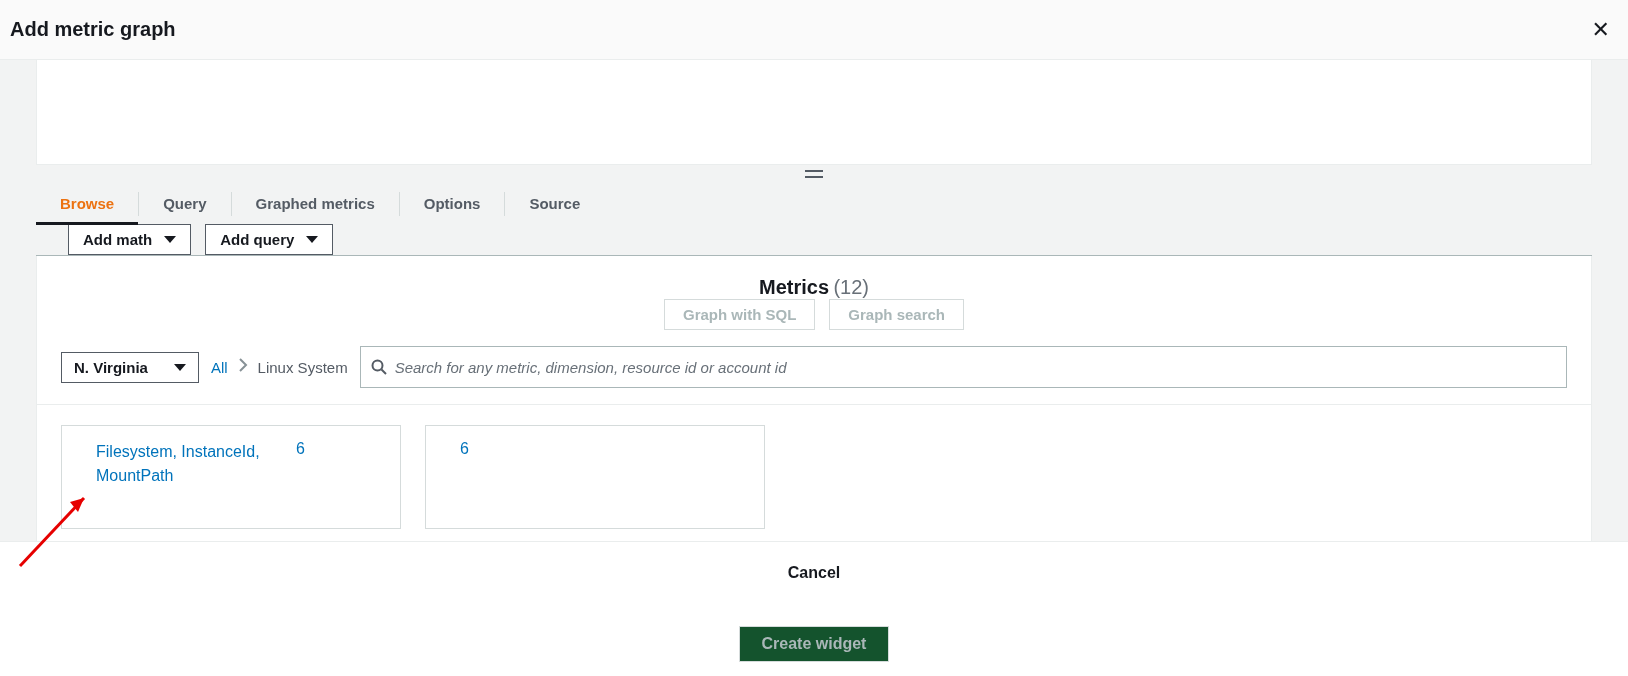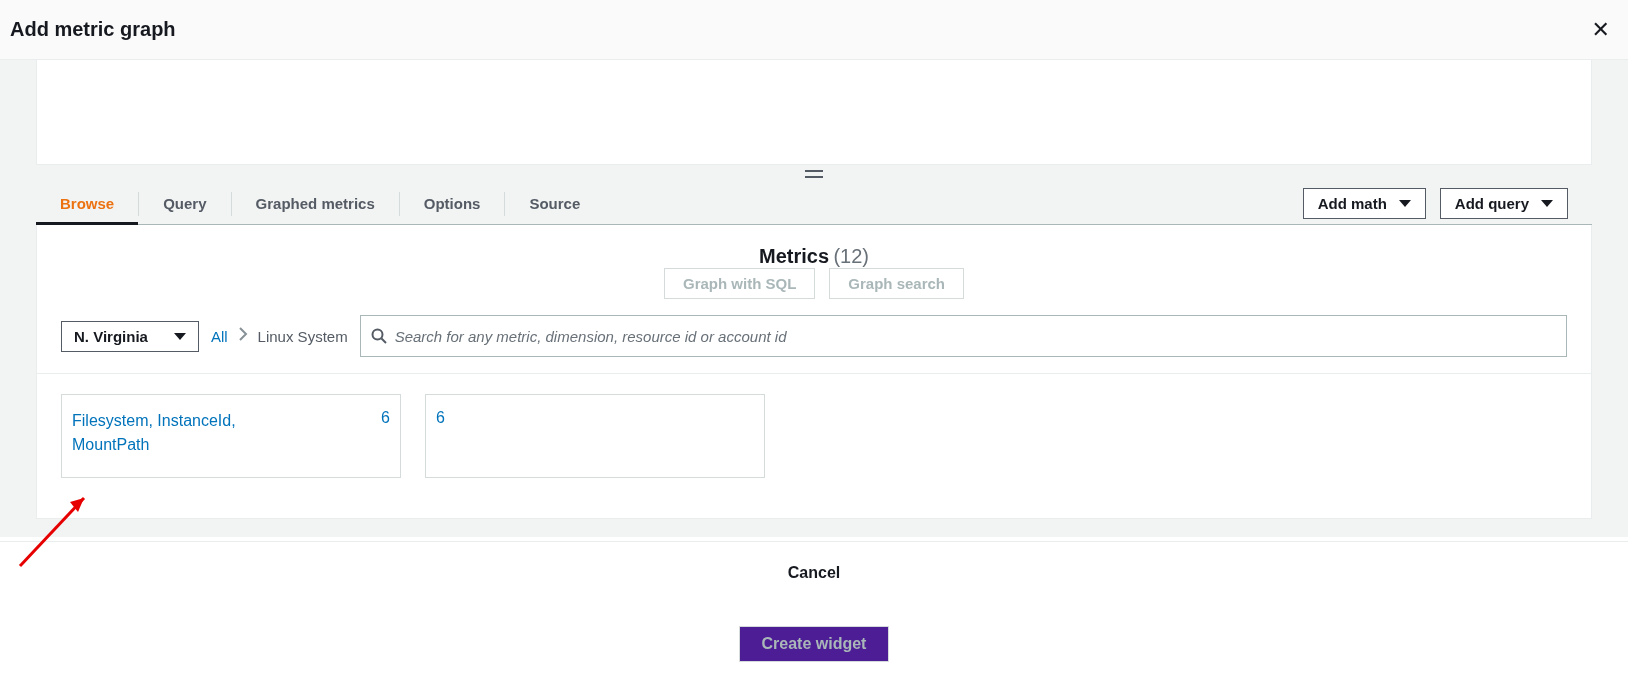--- a/index.html
+++ b/index.html
@@ -37,24 +37,24 @@
     cursor: ns-resize;
   }
   .drag-lines {
     width: 18px; height: 8px;
     display: flex; flex-direction: column; justify-content: space-between;
   }
   .drag-lines div { height: 2px; background: #545b64; }
 
   .tabs-row {
     display: flex;
-    align-items: center;
     justify-content: space-between;
     border-bottom: 1px solid #aab7b8;
     padding-right: 24px;
+    flex-direction: column;
   }
   .tabs-left { display: flex; align-items: center; }
   .tab {
     padding: 12px 24px;
     font-size: 15px;
     font-weight: 700;
     color: #545b64;
     cursor: pointer;
     position: relative;
   }
@@ -111,38 +111,38 @@
   .search-box input {
     flex:1; border:none; outline:none; font-size:15px; font-style:italic; color:#555;
     background:transparent;
   }
   .search-box input::placeholder { color:#687078; font-style:italic; }
 
   .panel-divider { height:1px; background:#eaeded; }
 
   .cards-row { display:flex; gap:24px; padding:20px 24px 40px 24px; }
   .metric-card {
-    width:340px; height:84px; border:1px solid #d5dbdb; background:#ffffff;
-    padding:14px 10px; display:flex; justify-content:space-between; cursor:pointer;
+    width:340px; height:104px; border:1px solid #d5dbdb; background:#ffffff;
+    padding:14px 34px; display:flex; cursor:pointer;
   }
   .card-title { color:#0073bb; font-size:16px; line-height:1.5; max-width:200px; }
   .card-count { color:#0073bb; font-size:16px; }
 
   .footer-bar {
     position:absolute; bottom:0; left:0; right:0;
     border-top:1px solid #eaeded; background:#ffffff;
     display:flex; justify-content:flex-start; align-items:center;
     padding:14px 36px; gap:36px;flex-direction:column;
   }
   .cancel-btn {
     background:none; border:none; color:#16191f; font-size:16px; font-weight:700;
     cursor:pointer; padding:8px 12px;
   }
   .create-btn {
-    border:1px solid #d5dbdb; background:#4c1d95; color:#aab7b8;
+    border:1px solid #d5dbdb; background:#14532d; color:#aab7b8;
     font-size:16px; font-weight:700; padding:8px 22px; cursor:default;
   }
 
   .arrow-annot {
     position:absolute; left:12px; top:484px; width:90px; height:90px; pointer-events:none;
   }
 </style>
 </head>
 <body>
 

